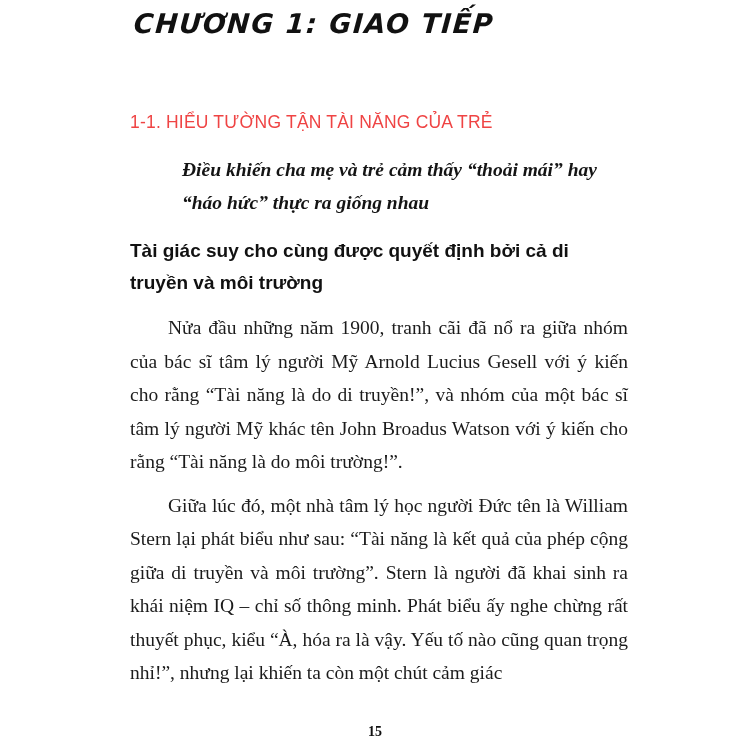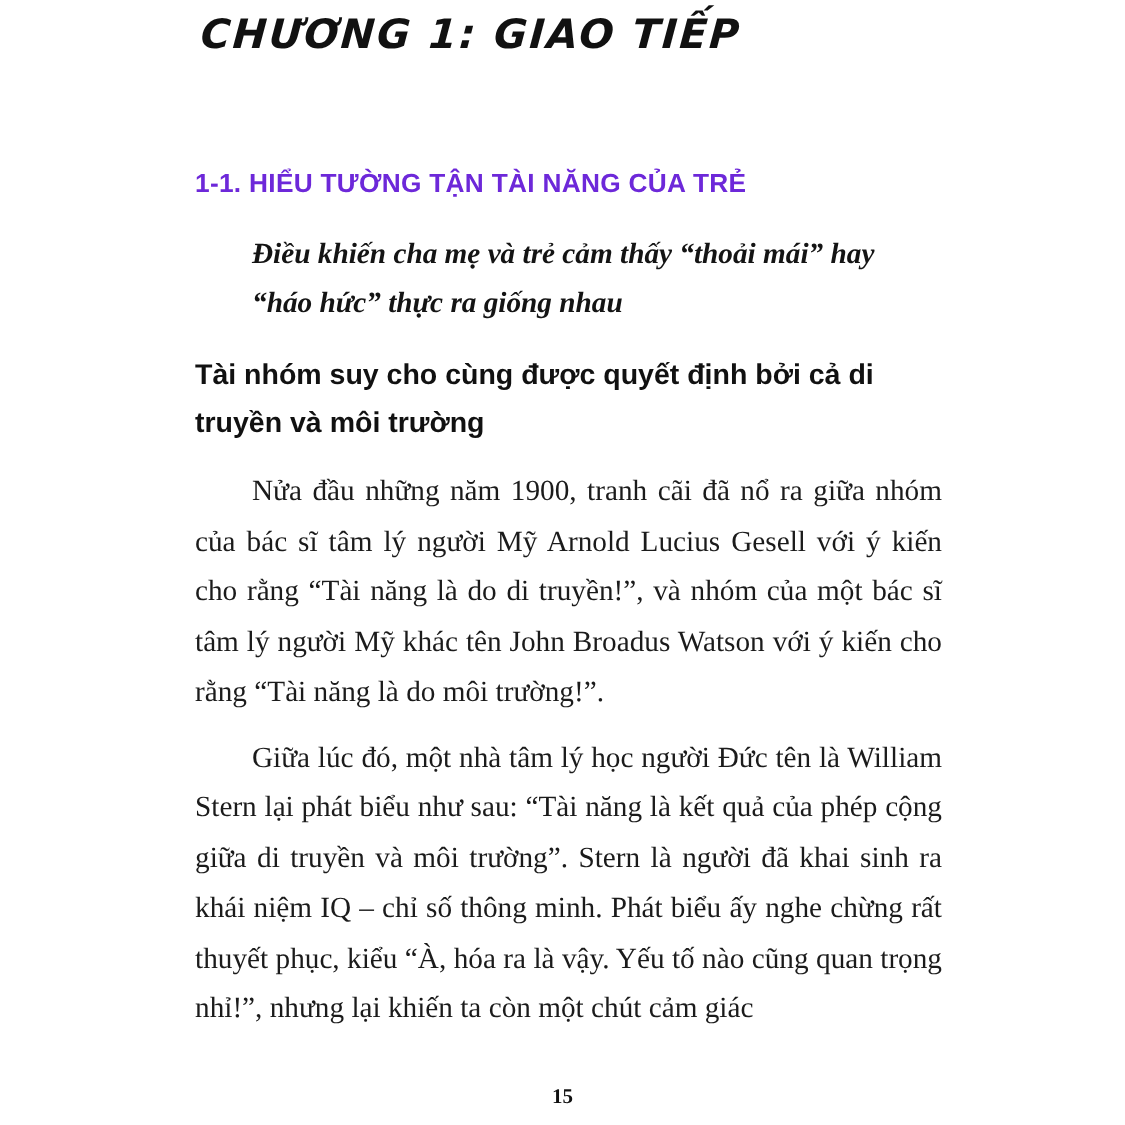--- a/index.html
+++ b/index.html
@@ -32,27 +32,27 @@
   }
   .content {
     position: absolute;
     left: 130px;
     top: 112px;
     width: 498px;
   }
   .section-heading {
     margin: 0 0 20px 0;
     font-family: "Liberation Sans", sans-serif;
-    font-weight: bold;
+    font-weight: normal;
     font-size: 17.5px;
     letter-spacing: 0.2px;
-    color: #6d28d9;
+    color: #ef4444;
   }
   .subtitle {
-    margin: 0 0 16px 38px;
+    margin: 0 0 16px 52px;
     width: 440px;
     font-family: "Liberation Serif", serif;
     font-weight: bold;
     font-style: italic;
     font-size: 19.5px;
     line-height: 33px;
     color: #141414;
   }
   .subheading {
     margin: 0 0 12px 0;
@@ -88,21 +88,21 @@
 <div class="page">
 
   <h1 class="chapter-title">CHƯƠNG 1: GIAO TIẾP</h1>
 
   <div class="content">
 
     <h2 class="section-heading">1-1. HIỂU TƯỜNG TẬN TÀI NĂNG CỦA TRẺ</h2>
 
     <p class="subtitle">Điều khiến cha mẹ và trẻ cảm thấy “thoải mái” hay “háo hức” thực ra giống nhau</p>
 
-    <h3 class="subheading">Tài nhóm suy cho cùng được quyết định bởi cả di truyền và môi trường</h3>
+    <h3 class="subheading">Tài giác suy cho cùng được quyết định bởi cả di truyền và môi trường</h3>
 
 
     <p class="body-para">Nửa đầu những năm 1900, tranh cãi đã nổ ra giữa nhóm của bác sĩ tâm lý người Mỹ Arnold Lucius Gesell với ý kiến cho rằng “Tài năng là do di truyền!”, và nhóm của một bác sĩ tâm lý người Mỹ khác tên John Broadus Watson với ý kiến cho rằng “Tài năng là do môi trường!”.</p>
 
     <p class="body-para">Giữa lúc đó, một nhà tâm lý học người Đức tên là William Stern lại phát biểu như sau: “Tài năng là kết quả của phép cộng giữa di truyền và môi trường”. Stern là người đã khai sinh ra khái niệm IQ – chỉ số thông minh. Phát biểu ấy nghe chừng rất thuyết phục, kiểu “À, hóa ra là vậy. Yếu tố nào cũng quan trọng nhỉ!”, nhưng lại khiến ta còn một chút cảm giác</p>
 
   </div>
 
   <div class="page-number">15</div>
 

